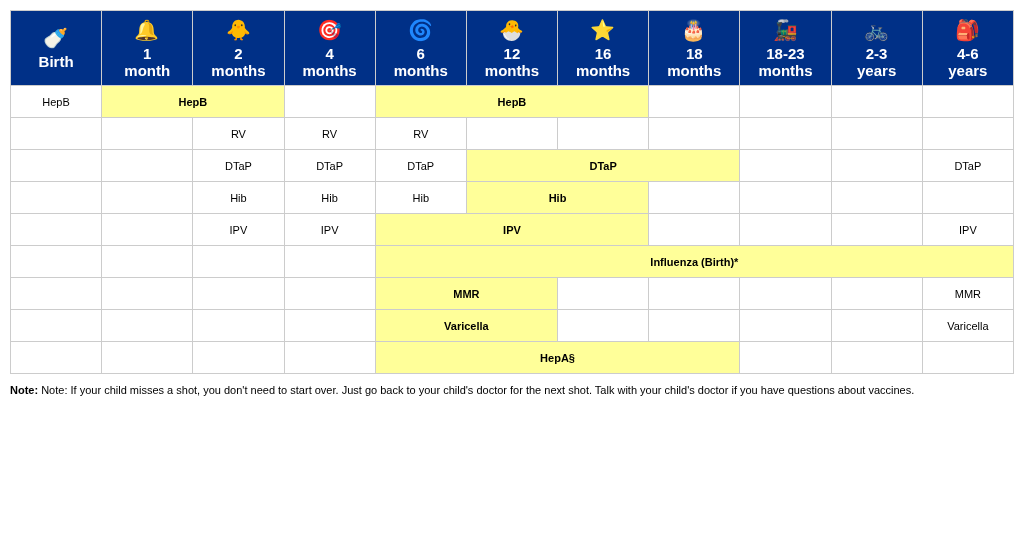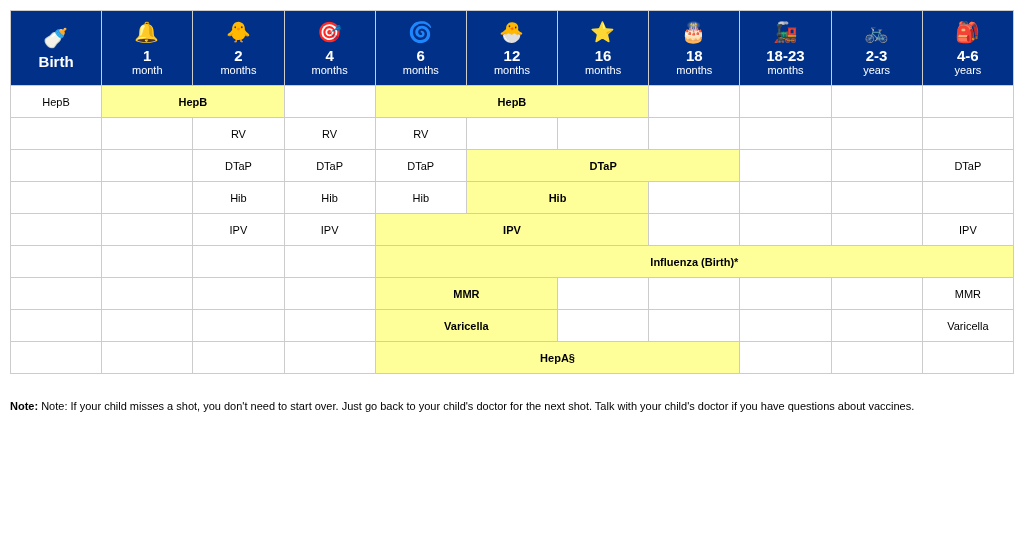--- a/index.html
+++ b/index.html
@@ -35,42 +35,42 @@
       display: block;
       margin-bottom: 3px;
     }
     .header-cell .age-line1 {
       display: block;
       font-size: 15px;
       font-weight: bold;
     }
     .header-cell .age-line2 {
       display: block;
-      font-size: 11px;
-      font-weight: normal;
+      font-size: 15px;
+      font-weight: bold;
     }
     .yellow-cell {
       background-color: #FFFF99;
       font-weight: bold;
       font-size: 11px;
       margin-left: 14px;
     }
     .data-row td {
       height: 32px;
       font-size: 11px;
     }
     .label-cell {
       text-align: left;
       padding-left: 5px;
       font-weight: normal;
       font-size: 11px;
       background: #fff;
     }
     .note-section {
-      margin-top: 24px;
+      margin-top: 8px;
       font-size: 11px;
       line-height: 1.5;
     }
     .note-section strong {
       font-weight: bold;
     }
   </style>
 </head>
 <body>
 

